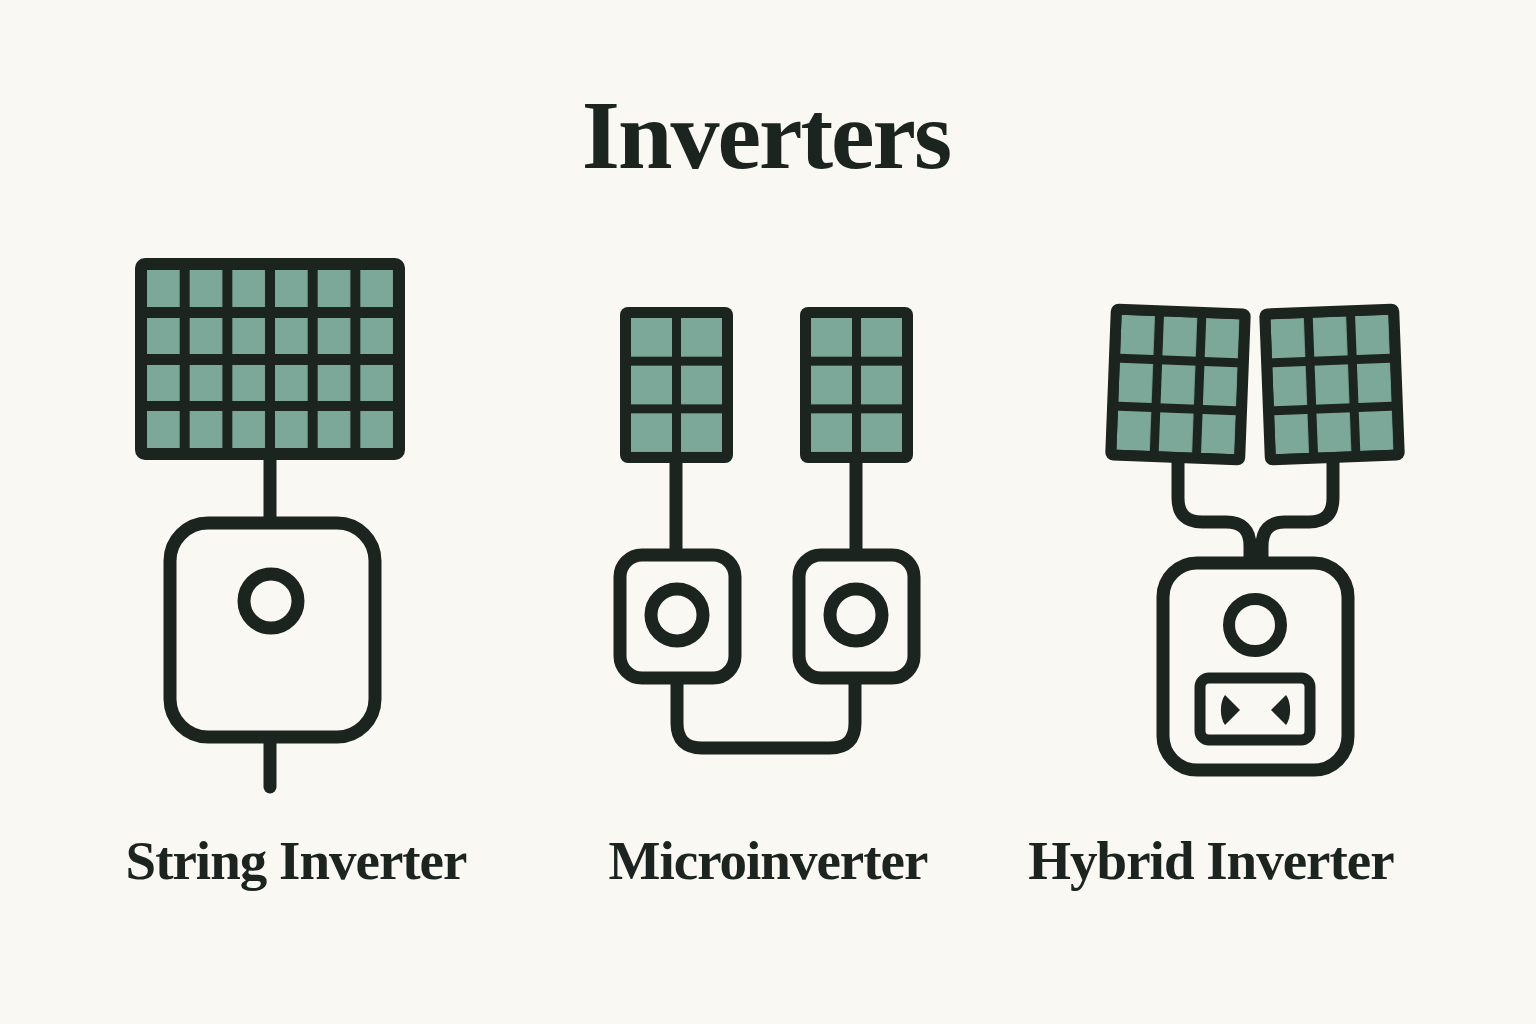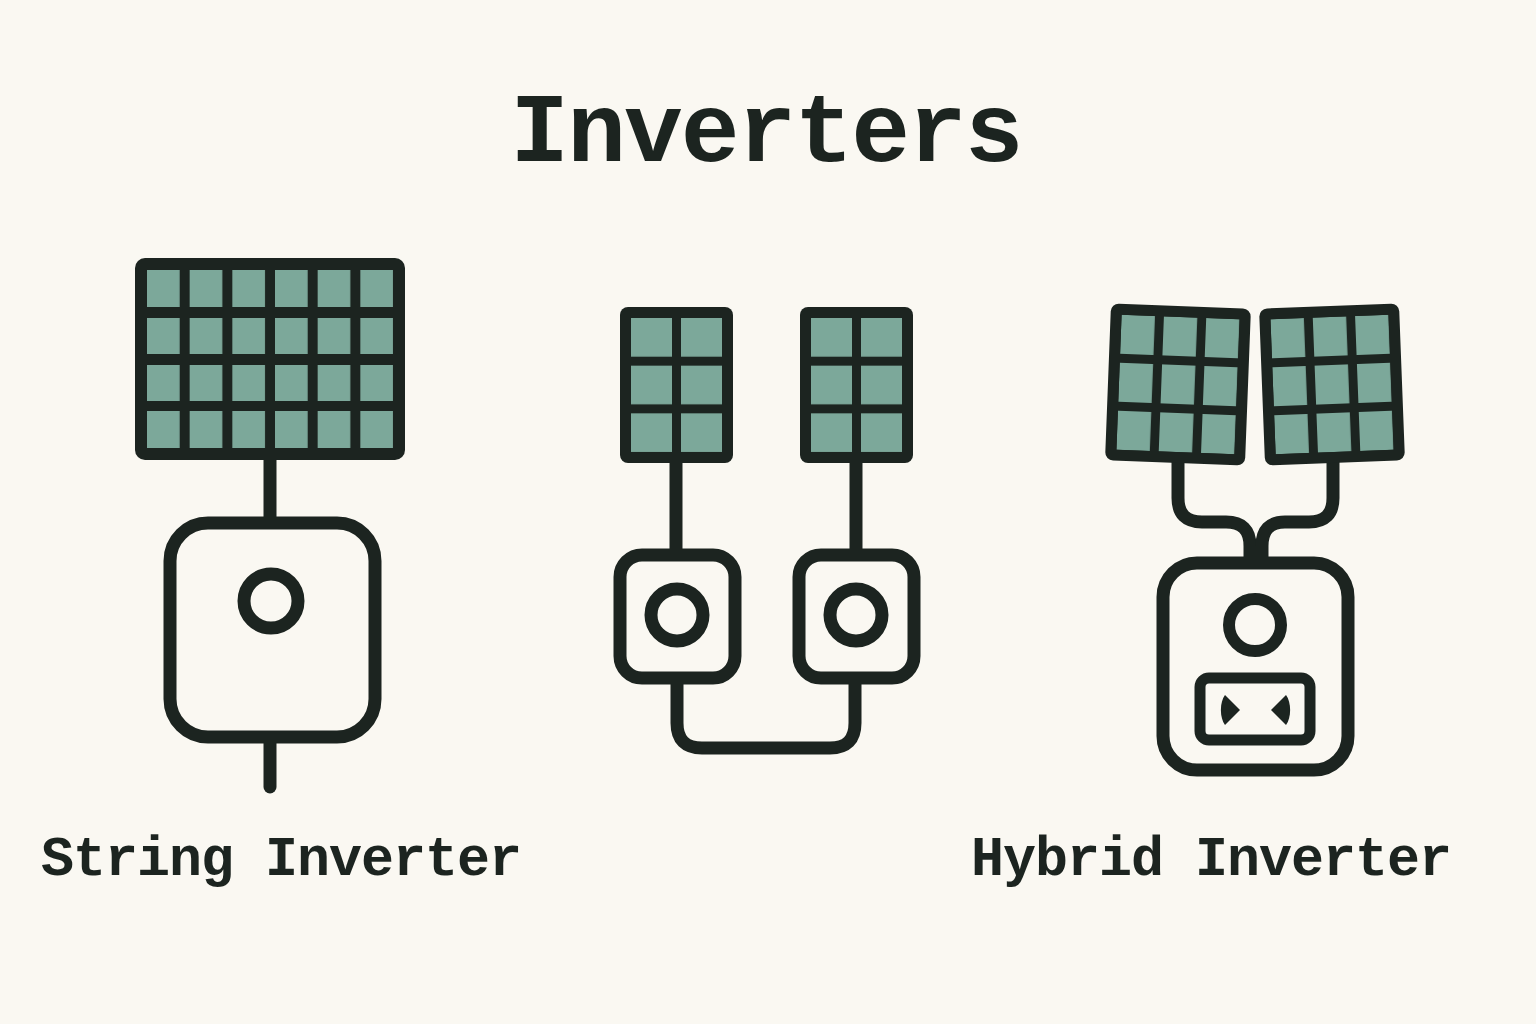--- a/index.html
+++ b/index.html
@@ -1,21 +1,21 @@
 <!DOCTYPE html>
 <html><head>
 <meta charset="utf-8">
 <style>
   html,body{margin:0;padding:0;}
   .canvas{
     position:relative;
     width:1536px;height:1024px;
     background:#faf8f2;
     overflow:hidden;
-    font-family:Liberation Mono, monospace;
+    font-family:Liberation Serif, serif;
     color:#1c2420;
   }
   .title{
     position:absolute;
     left:766px;top:86px;
     transform:translateX(-50%);
     font-size:98px;
     font-weight:bold;
     letter-spacing:-2px;
     line-height:1;
@@ -24,21 +24,21 @@
   .figure-label{
     position:absolute;
     top:833px;
     transform:translateX(-50%);
     font-size:55px;
     font-weight:bold;
     letter-spacing:-1px;
     line-height:1;
     white-space:nowrap;
   }
-  .label-string{left:281px;}
+  .label-string{left:296px;}
   .label-micro{left:768px;}
   .label-hybrid{left:1211px;}
   svg.diagram{position:absolute;left:0;top:0;}
 </style>
 </head>
 <body>
 
 <div class="canvas">
 
   <div class="title">Inverters</div>
@@ -114,15 +114,16 @@
       <circle cx="1255" cy="625" r="26" fill="none" stroke="#1c2420" stroke-width="12"></circle>
       <g>
         <rect x="1200" y="678" width="110" height="62" rx="9" fill="none" stroke="#1c2420" stroke-width="11"></rect>
         <path d="M1225 695 C1219.5 702 1219.5 718 1225 725 L1240 710 Z" fill="#1c2420"></path>
         <path d="M1286 695 C1291.5 702 1291.5 718 1286 725 L1271 710 Z" fill="#1c2420"></path>
       </g>
     </g>
   </svg>
 
   <div class="figure-label label-string">String Inverter</div>
+  <div class="figure-label label-micro">Microinverter</div>
   <div class="figure-label label-hybrid">Hybrid Inverter</div>
 
 </div>
 
 </body></html>

